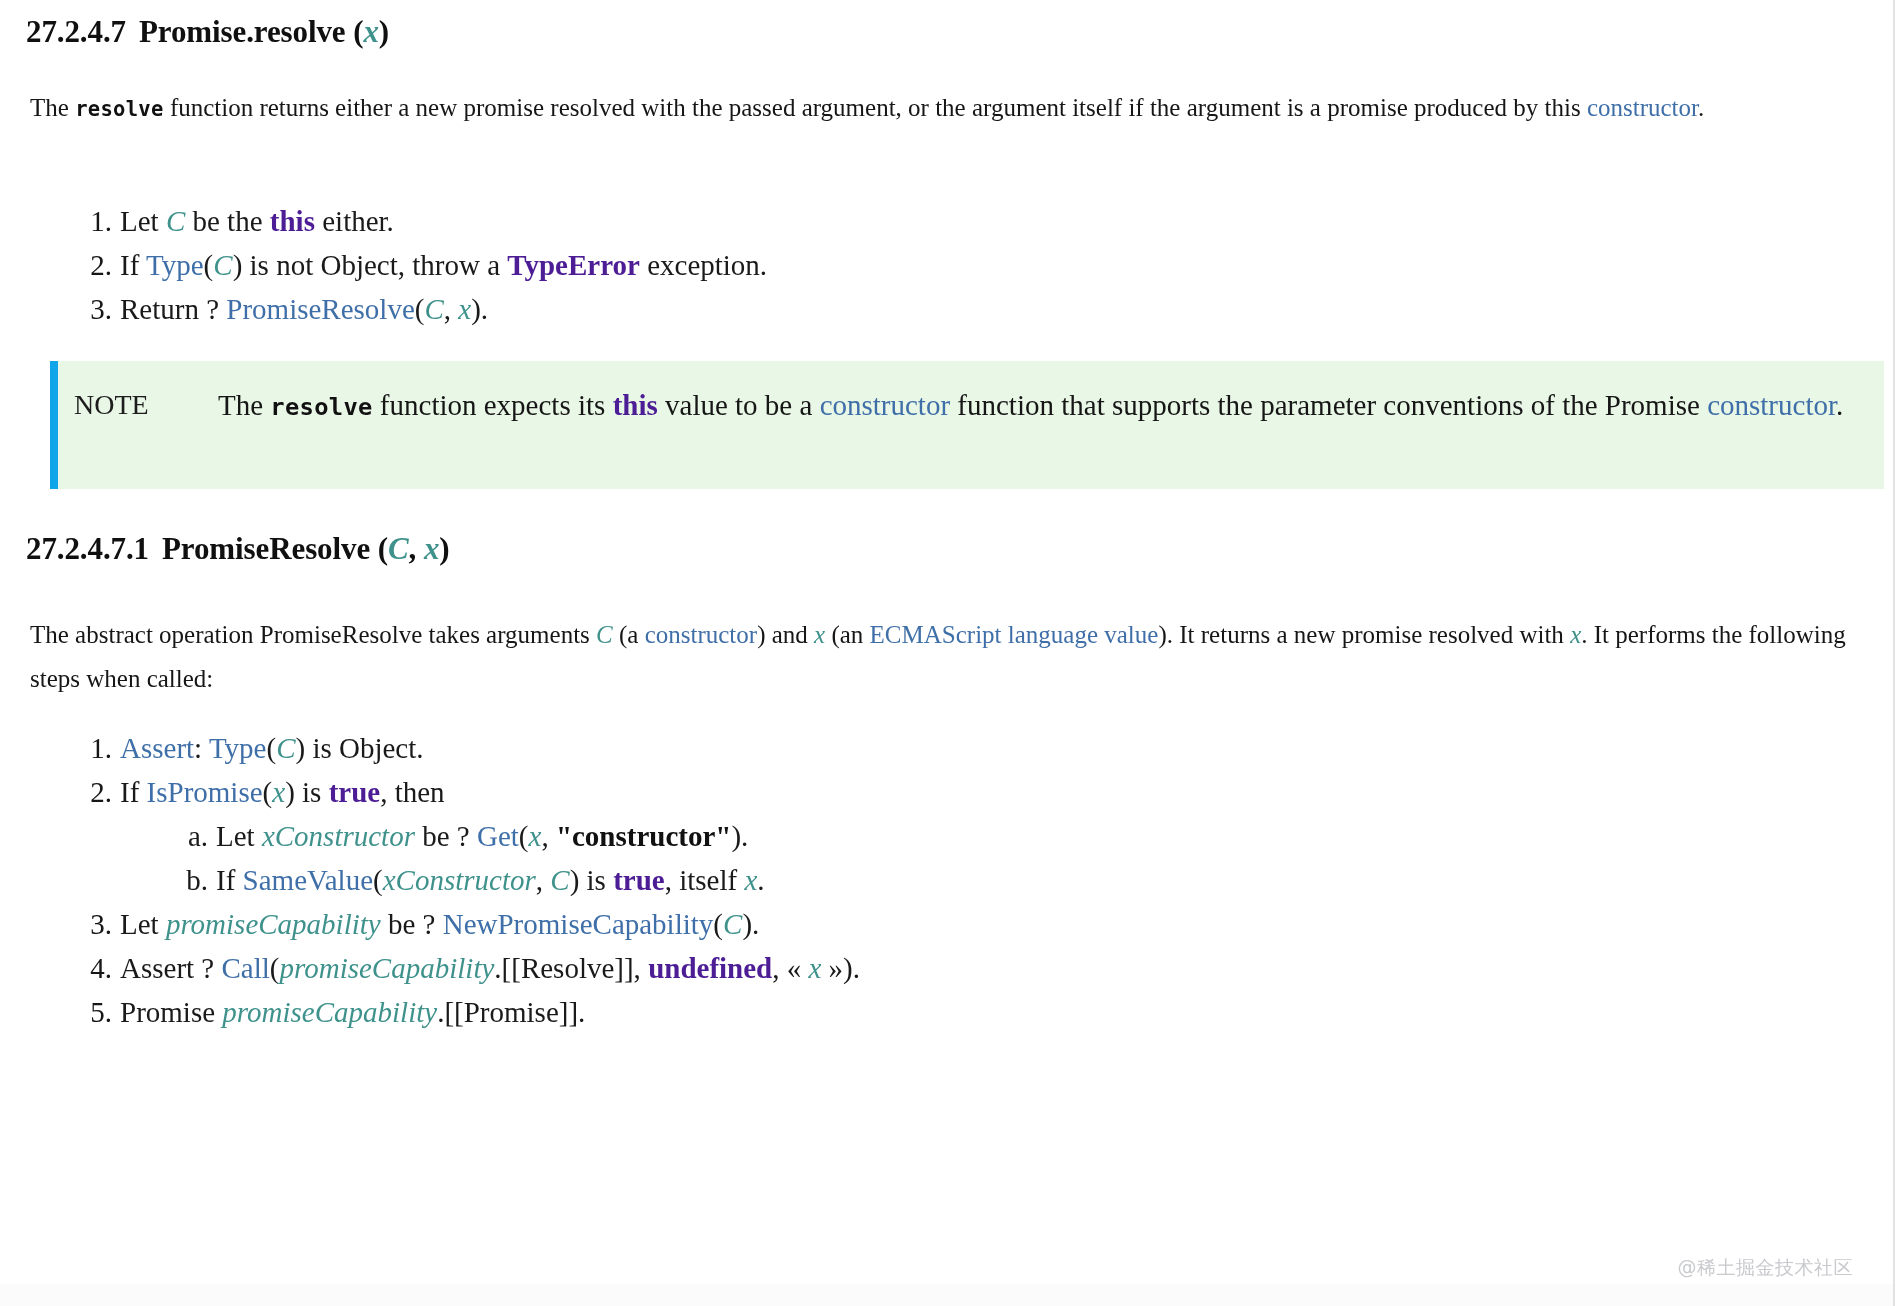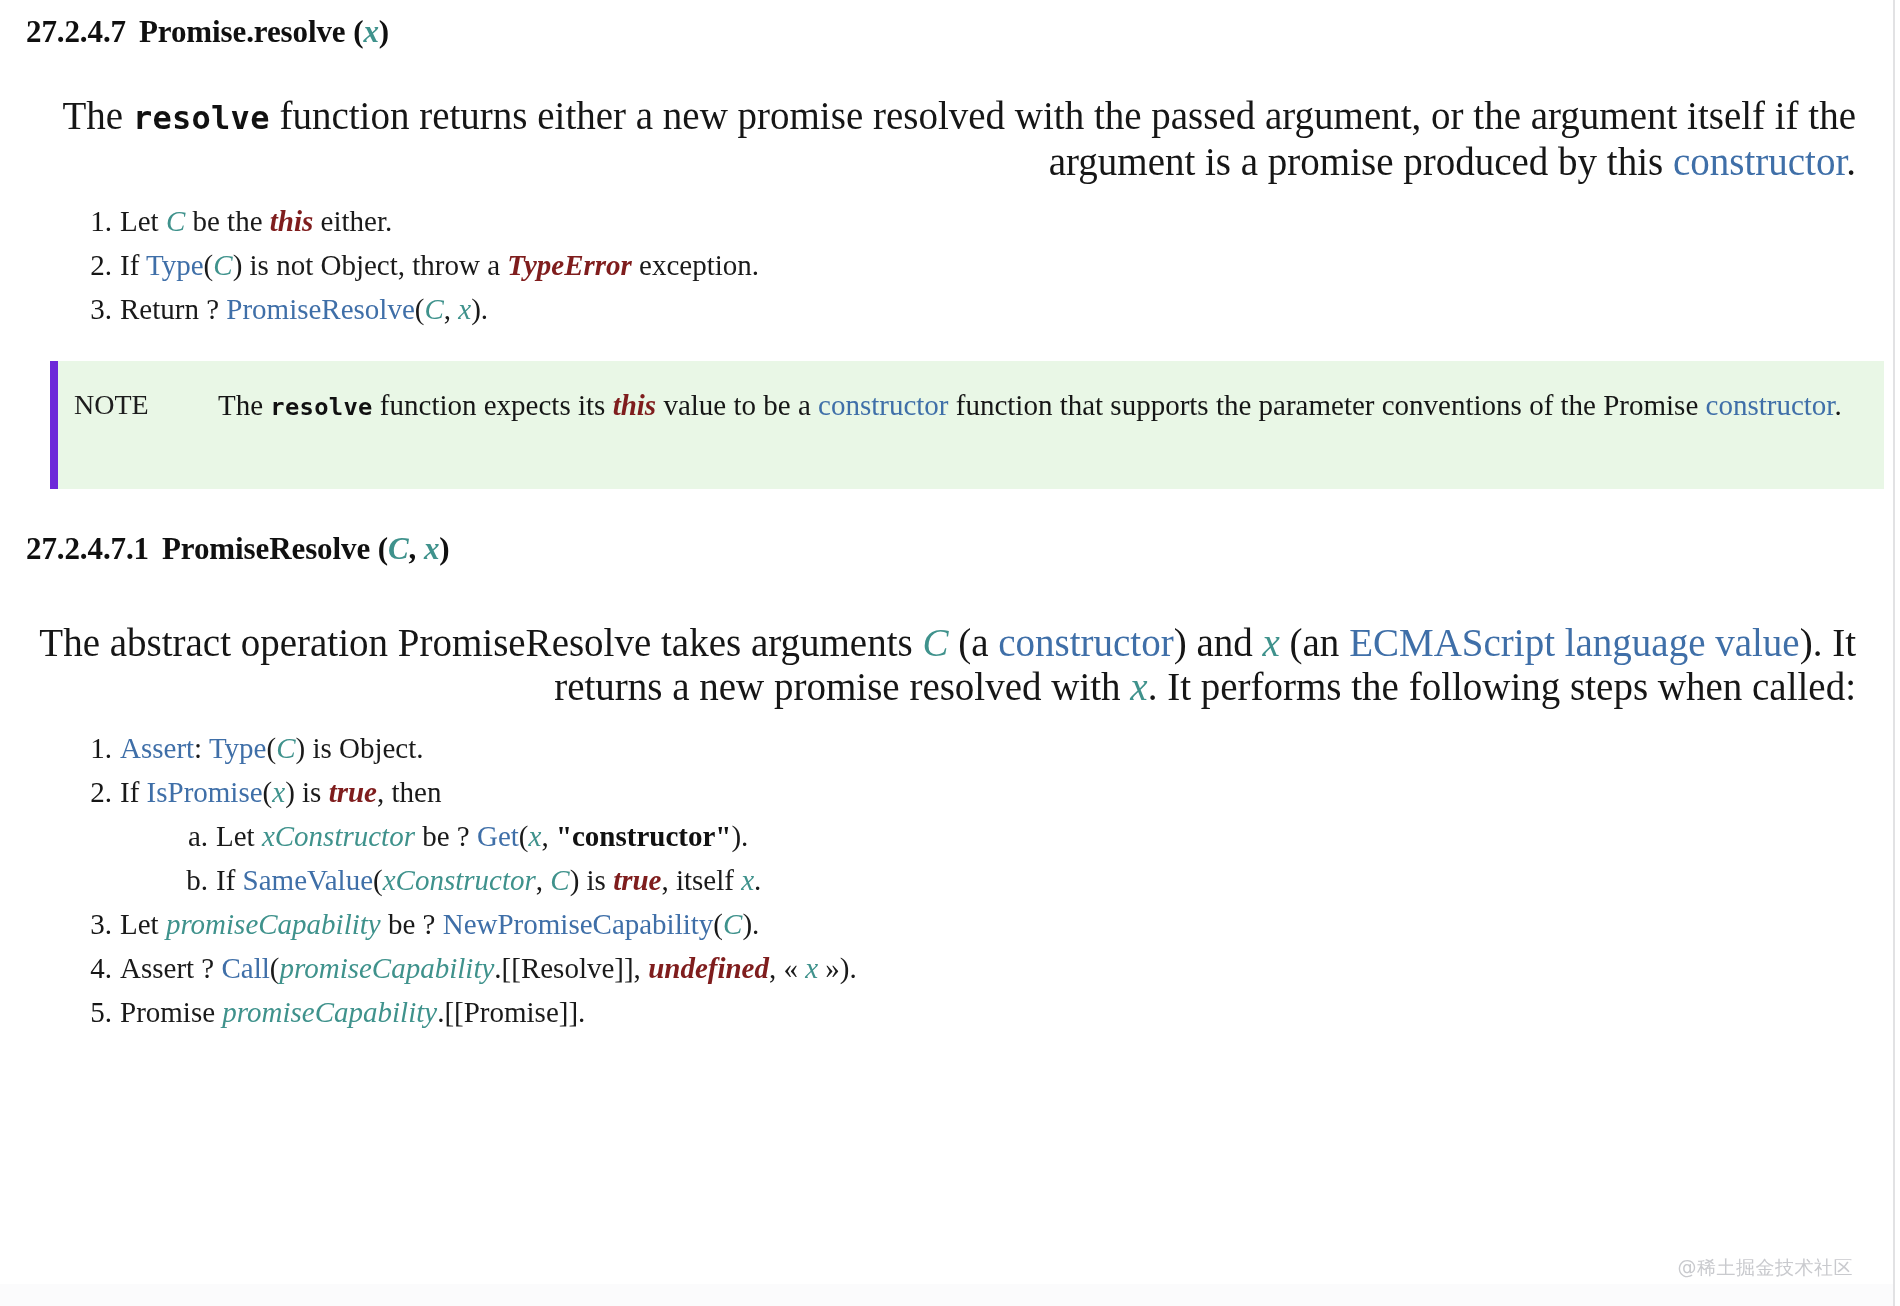--- a/index.html
+++ b/index.html
@@ -60,25 +60,24 @@
     color: #101010;
   }
   .sec-num { font-weight: bold; }
   .title-gap { display: inline-block; width: 13px; }
 
   #h-1 { position: absolute; left: 0; top: 13px; }
   #h-2 { position: absolute; left: 0; top: 530px; }
 
   
   p.para {
-    font-size: 39px;
-    line-height: 44px;
-    margin: 12px;
+    font-size: 25px;
+    line-height: 44px;
+    margin: 4px;
     color: #161616;
-    text-align: right;
   }
   #p-intro { position: absolute; left: 0; top: 82px; width: 1818px; }
   #p-abstract { position: absolute; left: 0; top: 609px; width: 1818px; }
 
   
   ol.steps {
     list-style: none;
     margin: 0;
     padding: 0;
     font-size: 29px;
@@ -118,21 +117,21 @@
   #list-2 { position: absolute; left: 52px; top: 726px; width: 1700px; }
 
   
   .note-box {
     position: absolute;
     left: 24px;
     top: 361px;
     width: 1834px;
     height: 128px;
     background: #e9f7e6;
-    border-left: 8px solid #6d28d9;
+    border-left: 8px solid #0ea5e9;
     box-sizing: border-box;
     display: flex;
     align-items: flex-start;
   }
   .note-label {
     flex: 0 0 auto;
     width: 160px;
     padding: 22px 0 0 16px;
     font-size: 28px;
     line-height: 44px;
@@ -160,22 +159,21 @@
   }
   .code {
     font-family: "DejaVu Sans Mono", "Liberation Mono", monospace;
     font-weight: bold;
     font-size: 0.82em;
     color: #111111;
     letter-spacing: 0.3px;
   }
   .kw {
     font-weight: bold;
-    color: #7f1d1d;
-    font-style: italic;
+    color: #4c1d95;
   }
   .str {
     font-weight: bold;
     color: #111111;
   }
 
   
   .watermark {
     position: absolute;
     right: 40px;

